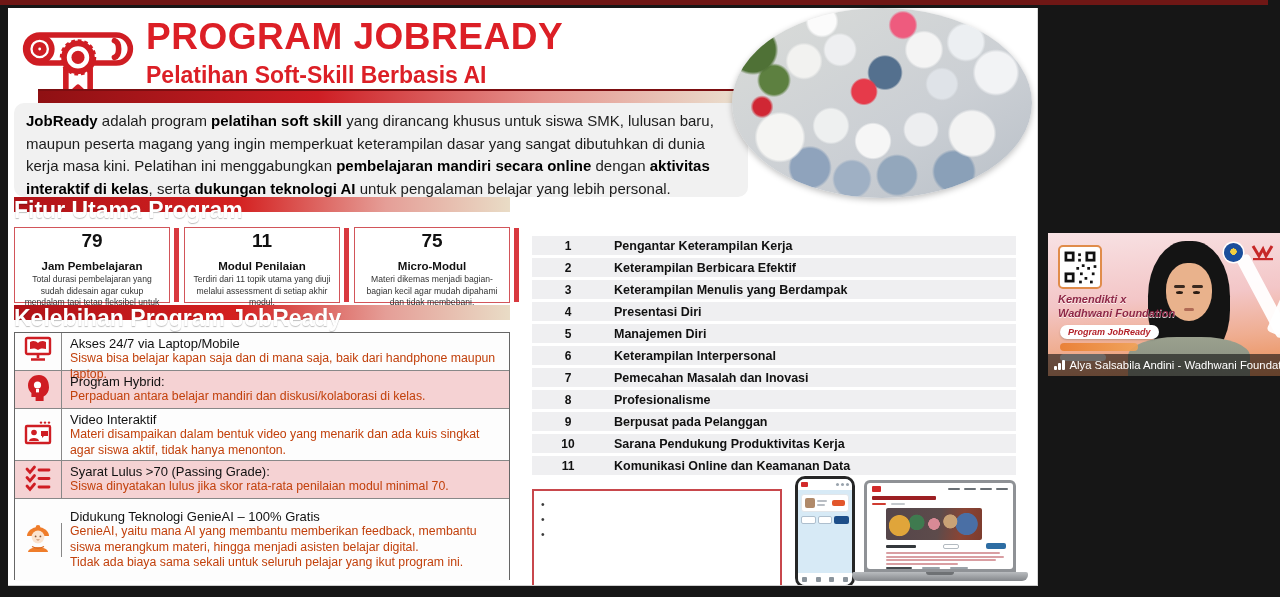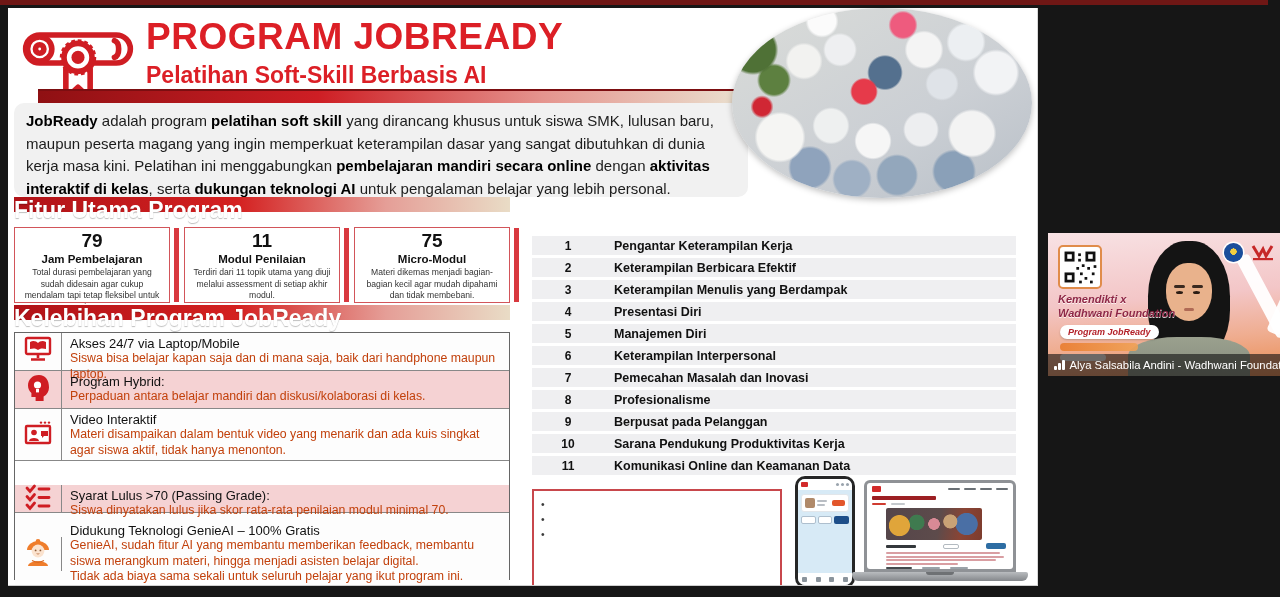--- a/index.html
+++ b/index.html
@@ -28,33 +28,33 @@
   #band-features{left:6px;top:189px;width:496px;}
   #band-benefits{left:6px;top:297px;width:496px;}
   #band-modules{left:524px;top:197px;width:484px;}
 
   
   .features-row{position:absolute;left:6px;top:219px;width:496px;height:76px;display:flex;gap:14px;}
   .feature-card{position:relative;flex:1;background:#fff;border:1.5px solid #d2555a;box-sizing:border-box;
     text-align:center;padding:2px 5px;}
   .feature-card::after{content:'';position:absolute;right:-10px;top:0;bottom:0;width:5px;background:#d8393f;}
   .feature-value{font-size:19px;font-weight:800;color:#111;}
-  .feature-label{font-size:11.5px;font-weight:800;color:#111;margin-top:1px;}
+  .feature-label{font-size:11.5px;font-weight:800;color:#111;margin-top:8px;}
   .feature-desc{font-size:8.6px;line-height:11.5px;color:#333;margin-top:2px;}
 
   
   .benefits{position:absolute;left:6px;top:324px;width:496px;height:248px;border:1px solid #666;box-sizing:border-box;}
   .benefit-row{display:flex;border-bottom:1px solid #888;box-sizing:border-box;background:#fdfdfd;}
   .benefit-row:last-child{border-bottom:none;align-items:center;}
   .benefit-row.tone-pink{background:#f5d2d3;}
   .benefit-icon-cell{width:46px;min-width:46px;border-right:1px solid #888;display:flex;align-items:center;justify-content:center;}
   .benefit-text{padding:3px 8px;}
   .benefit-title{font-size:13px;font-weight:400;color:#111;}
   .benefit-desc{font-size:12.3px;line-height:15.5px;color:#c2410c;}
-  .r1{height:38px;} .r2{height:38px;} .r3{height:52px;} .r4{height:28px;margin-top:24px;} .r5{height:82px;}
+  .r1{height:38px;} .r2{height:38px;} .r3{height:52px;} .r4{height:38px;} .r5{height:82px;}
 
   
   .modules{position:absolute;left:524px;top:228px;width:484px;}
   .module-row{display:flex;align-items:center;height:19px;margin-bottom:3px;background:#efeff1;}
   .module-no{width:72px;text-align:center;font-weight:800;font-size:12px;color:#111;}
   .module-title{font-weight:800;font-size:12.5px;color:#111;padding-left:10px;}
 
   
   .note-box{position:absolute;left:524px;top:481px;width:250px;height:98px;background:#fff;
     border:2px solid #c8474c;box-sizing:border-box;padding:6px 7px;}
@@ -302,21 +302,21 @@
                 <circle cx="12.6" cy="13.4" r=".9" fill="#8a5a3a"></circle>
                 <circle cx="17.4" cy="13.4" r=".9" fill="#8a5a3a"></circle>
                 <path d="M13.6,16.6 q1.4,1 2.8,0" stroke="#c07a50" stroke-width=".9" fill="none"></path>
                 <path d="M5,29 c0-6.5 20-6.5 20,0 z" fill="#ef7d2b"></path>
                 <path d="M9,23.5 q6,3.4 12,0" stroke="#d9641a" stroke-width="1.2" fill="none"></path>
               </svg></span>
           </div>
     <div class="benefit-text">
       <div class="benefit-title">Didukung Teknologi GenieAI – 100% Gratis</div>
       <div class="benefit-desc">
-              <div>GenieAI, sudah fitur AI  yang membantu memberikan feedback, membantu siswa merangkum materi, hingga menjadi asisten belajar digital.</div>
+              <div>GenieAI, yaitu mana AI  yang membantu memberikan feedback, membantu siswa merangkum materi, hingga menjadi asisten belajar digital.</div>
               <div>Tidak ada biaya sama sekali untuk seluruh pelajar yang ikut program ini.</div>
             </div>
     </div>
   </div>
       </div>
 
     <div class="modules">
         <div class="module-row">
     <span class="module-no">1</span>
     <span class="module-title">Pengantar Keterampilan Kerja</span>

